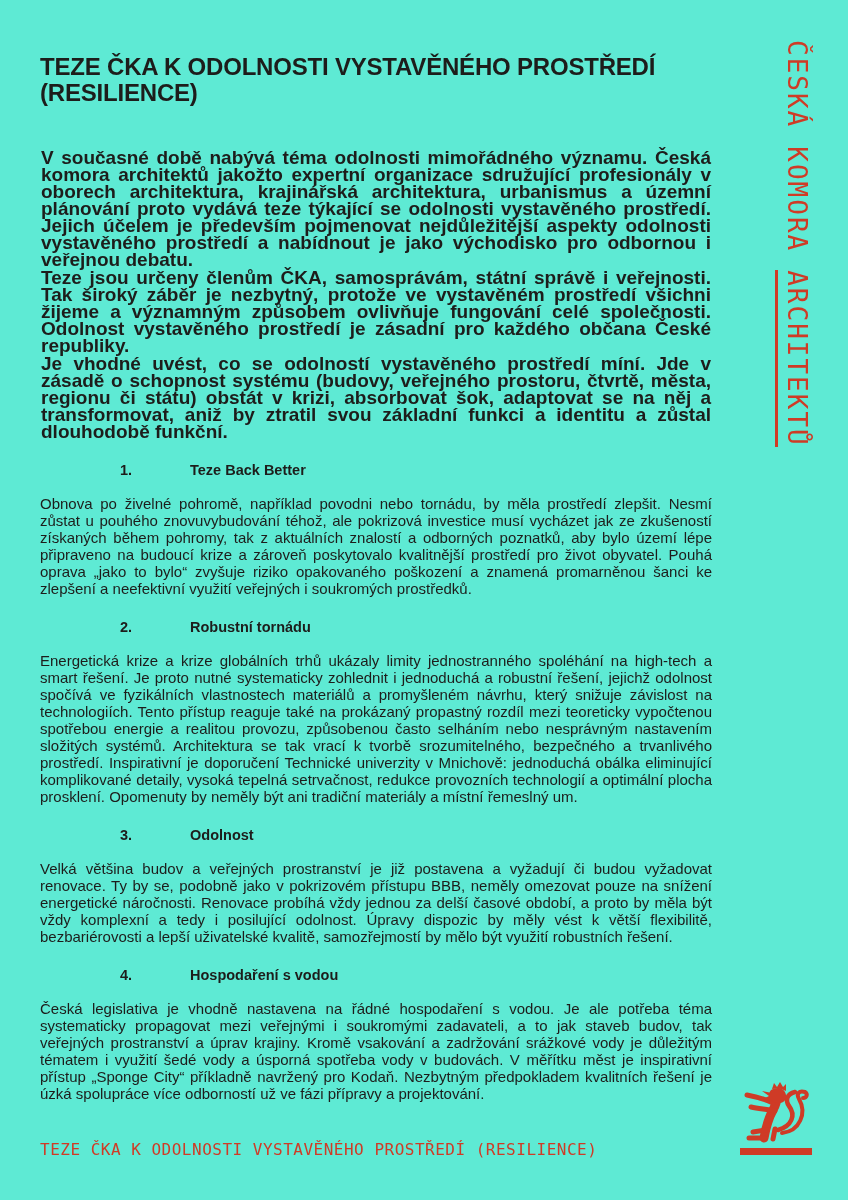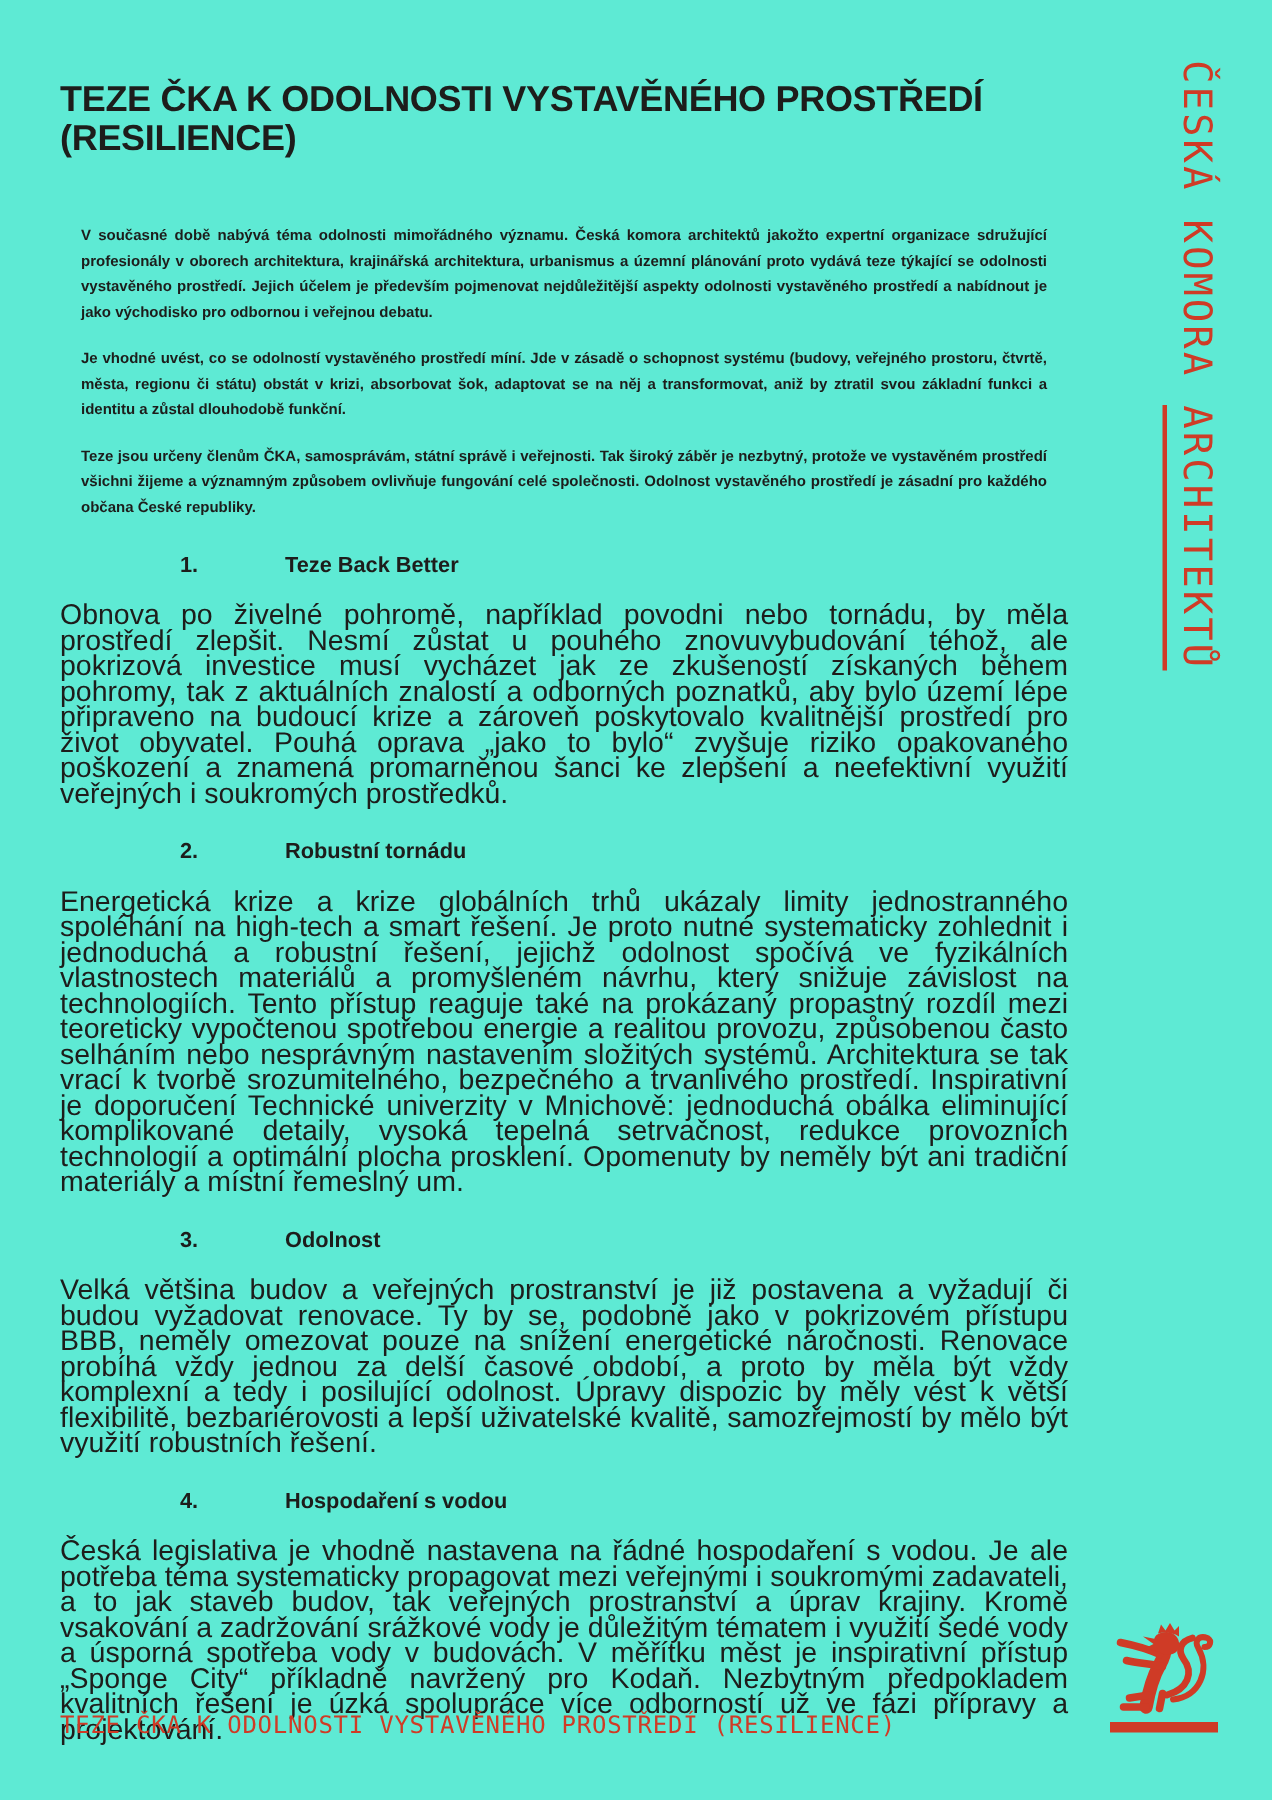--- a/index.html
+++ b/index.html
@@ -20,40 +20,40 @@
   h1.doc-title{
     margin:0 0 42px 0;
     font-size:24px;
     line-height:1.1;
     font-weight:bold;
     letter-spacing:-0.2px;
     color:#1d1d1b;
     text-transform:uppercase;
   }
   .intro p{
-    margin:14px;
-    font-size:10px;
+    margin:1px;
+    font-size:19px;
     line-height:17px;
     font-weight:bold;
     text-align:justify;
   }
   .section-head{
     display:flex;
     margin:22px 0 17px 0;
     padding-left:80px;
     font-size:14.5px;
     font-weight:bold;
   }
   .section-head .sec-num{
     width:70px;
     flex:0 0 70px;
   }
   .section-body{
     margin:0;
-    font-size:19px;
+    font-size:15px;
     line-height:17px;
     font-weight:normal;
     text-align:justify;
   }
   .brand-vertical{
     position:absolute;
     left:812px;
     top:40px;
     transform-origin:0 0;
     transform:rotate(90deg);
@@ -96,22 +96,22 @@
 </head>
 <body>
 
 <div class="page">
 
   <main class="content">
     <h1 class="doc-title">TEZE ČKA K ODOLNOSTI VYSTAVĚNÉHO PROSTŘEDÍ (RESILIENCE)</h1>
 
     <div class="intro">
       <p>V současné době nabývá téma odolnosti mimořádného významu. Česká komora architektů jakožto expertní organizace sdružující profesionály v oborech architektura, krajinářská architektura, urbanismus a územní plánování proto vydává teze týkající se odolnosti vystavěného prostředí. Jejich účelem je především pojmenovat nejdůležitější aspekty odolnosti vystavěného prostředí a nabídnout je jako východisko pro odbornou i veřejnou debatu.</p>
+      <p>Teze jsou určeny členům ČKA, samosprávám, státní správě i veřejnosti. Tak široký záběr je nezbytný, protože ve vystavěném prostředí všichni žijeme a významným způsobem ovlivňuje fungování celé společnosti. Odolnost vystavěného prostředí je zásadní pro každého občana České republiky.</p>
       <p>Je vhodné uvést, co se odolností vystavěného prostředí míní. Jde v zásadě o schopnost systému (budovy, veřejného prostoru, čtvrtě, města, regionu či státu) obstát v krizi, absorbovat šok, adaptovat se na něj a transformovat, aniž by ztratil svou základní funkci a identitu a zůstal dlouhodobě funkční.</p>
-      <p>Teze jsou určeny členům ČKA, samosprávám, státní správě i veřejnosti. Tak široký záběr je nezbytný, protože ve vystavěném prostředí všichni žijeme a významným způsobem ovlivňuje fungování celé společnosti. Odolnost vystavěného prostředí je zásadní pro každého občana České republiky.</p>
     </div>
 
     <section>
       <div class="section-head">
         <span class="sec-num">1.</span>
         <span class="sec-title">Teze Back Better</span>
       </div>
       <p class="section-body">Obnova po živelné pohromě, například povodni nebo tornádu, by měla prostředí zlepšit. Nesmí zůstat u pouhého znovuvybudování téhož, ale pokrizová investice musí vycházet jak ze zkušeností získaných během pohromy, tak z aktuálních znalostí a odborných poznatků, aby bylo území lépe připraveno na budoucí krize a zároveň poskytovalo kvalitnější prostředí pro život obyvatel. Pouhá oprava „jako to bylo“ zvyšuje riziko opakovaného poškození a znamená promarněnou šanci ke zlepšení a neefektivní využití veřejných i soukromých prostředků.</p>
     </section>
 

